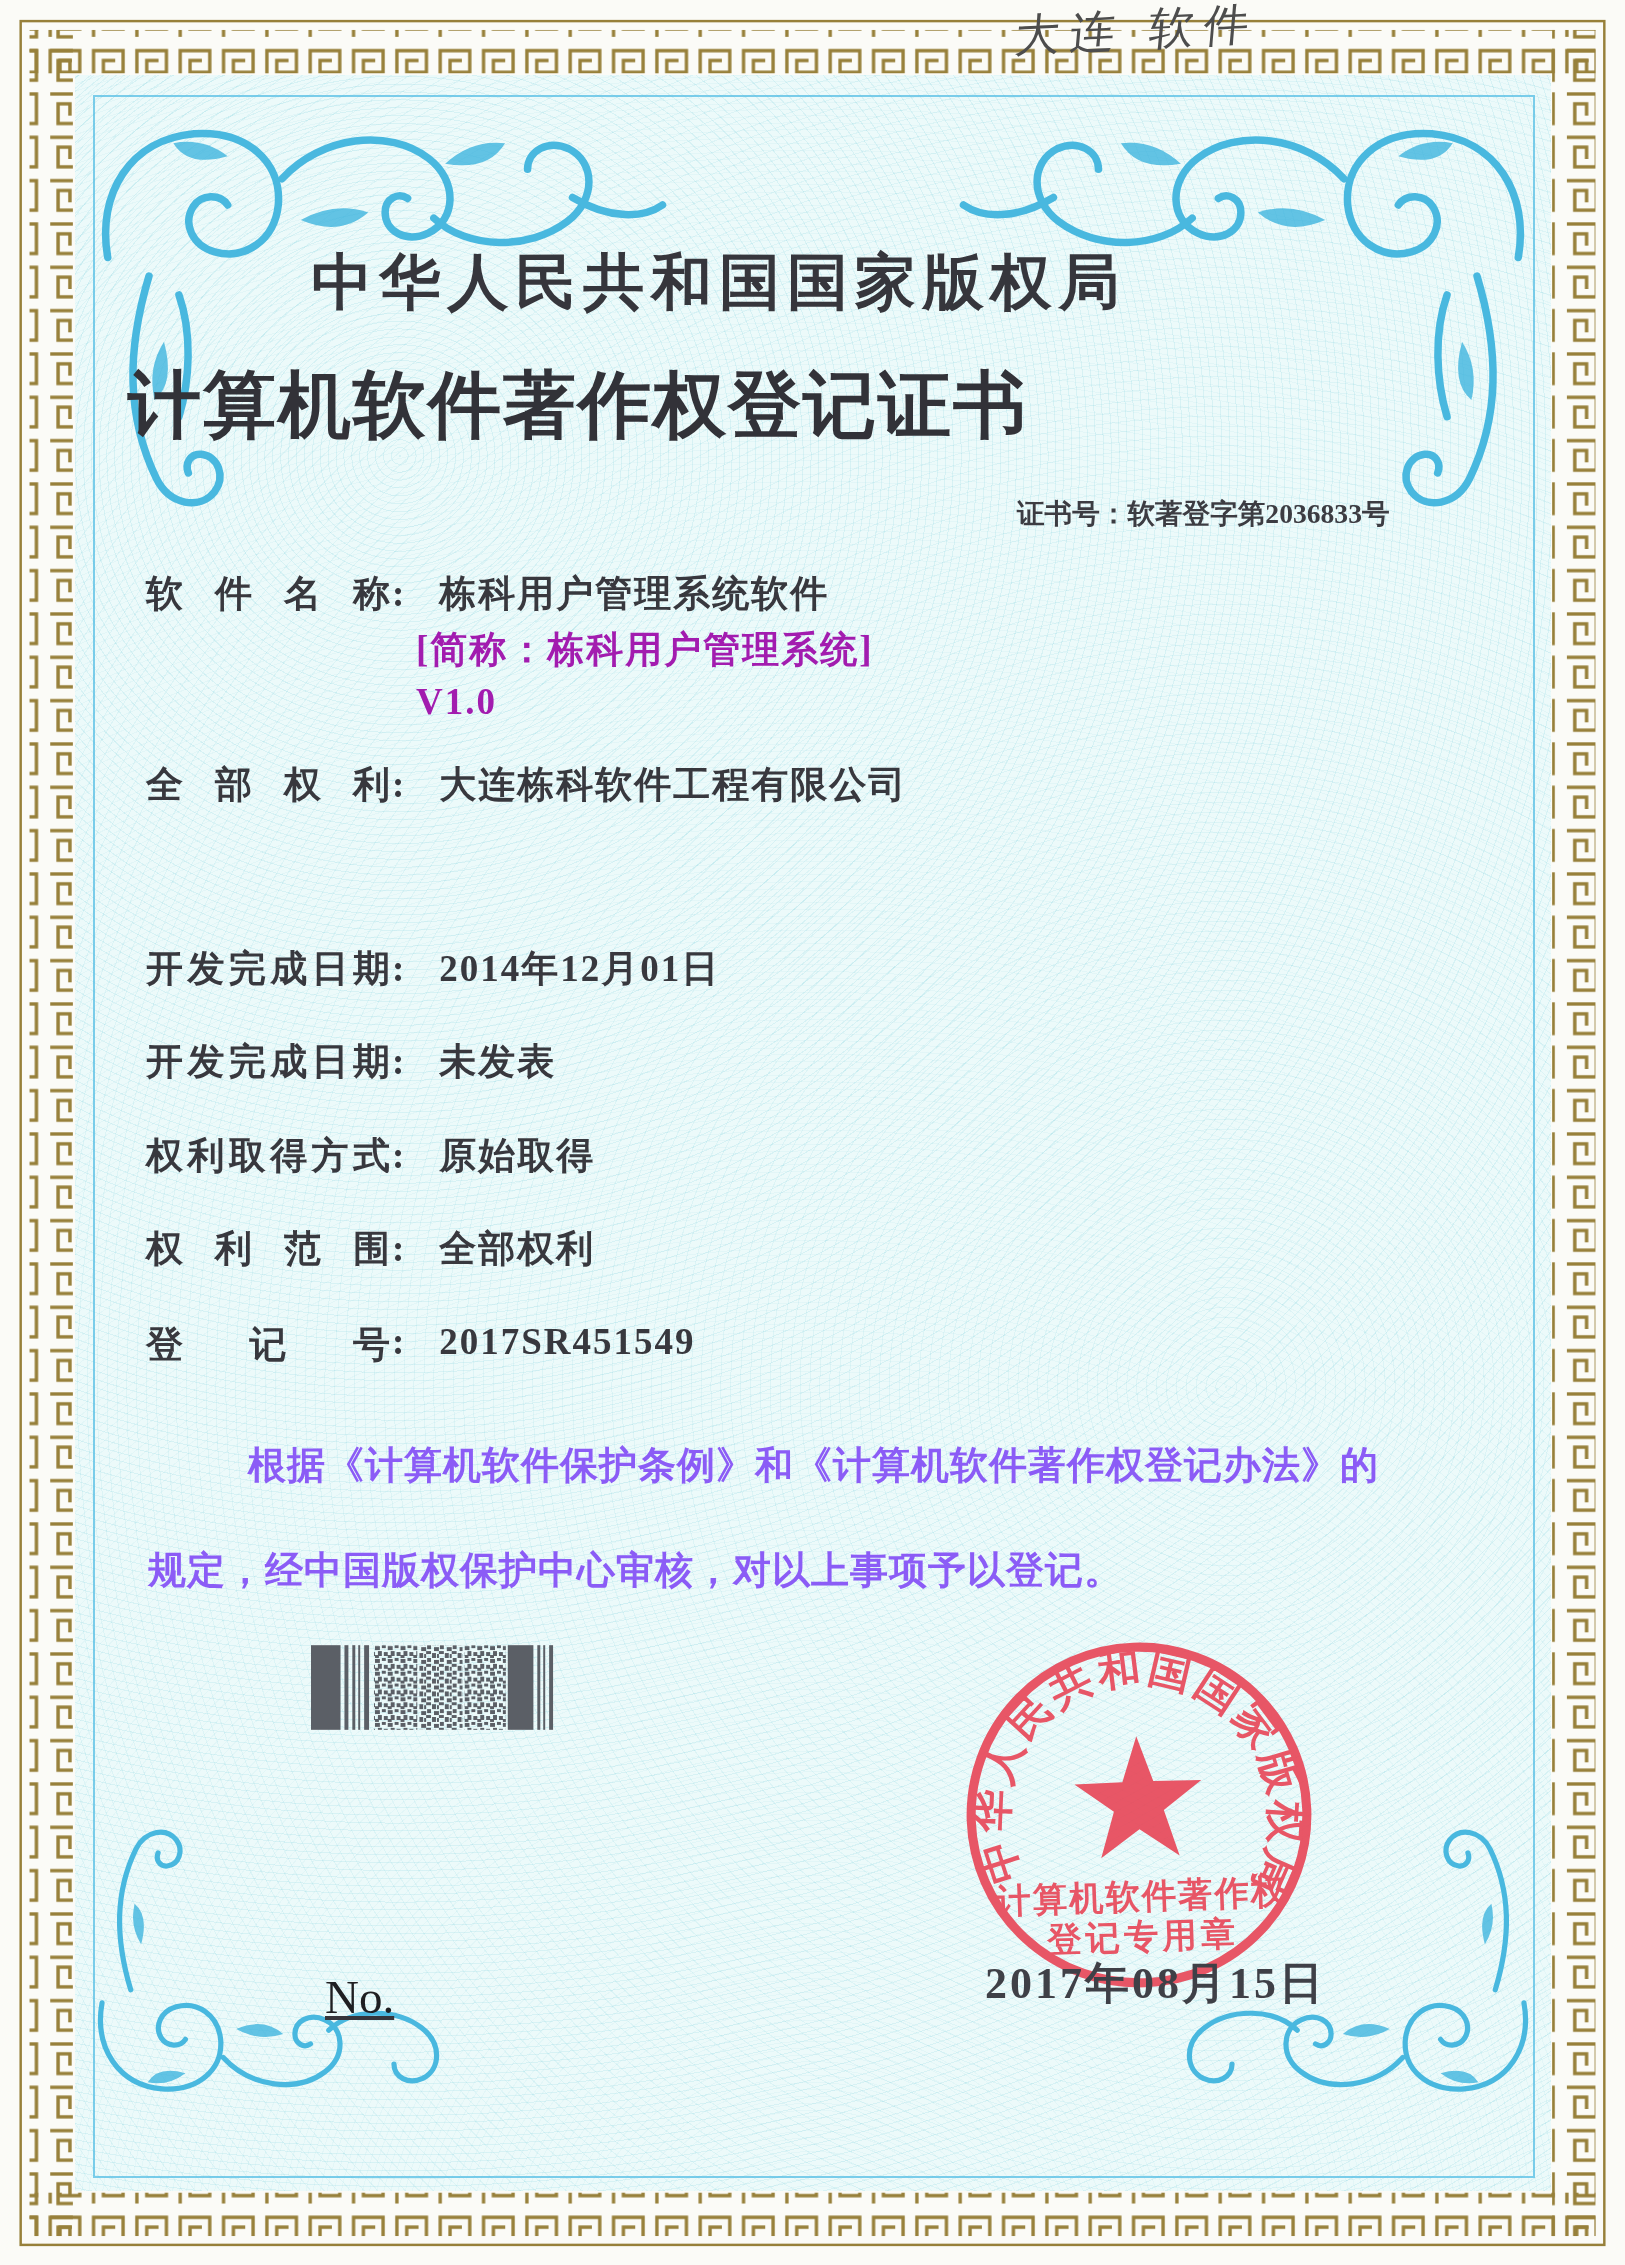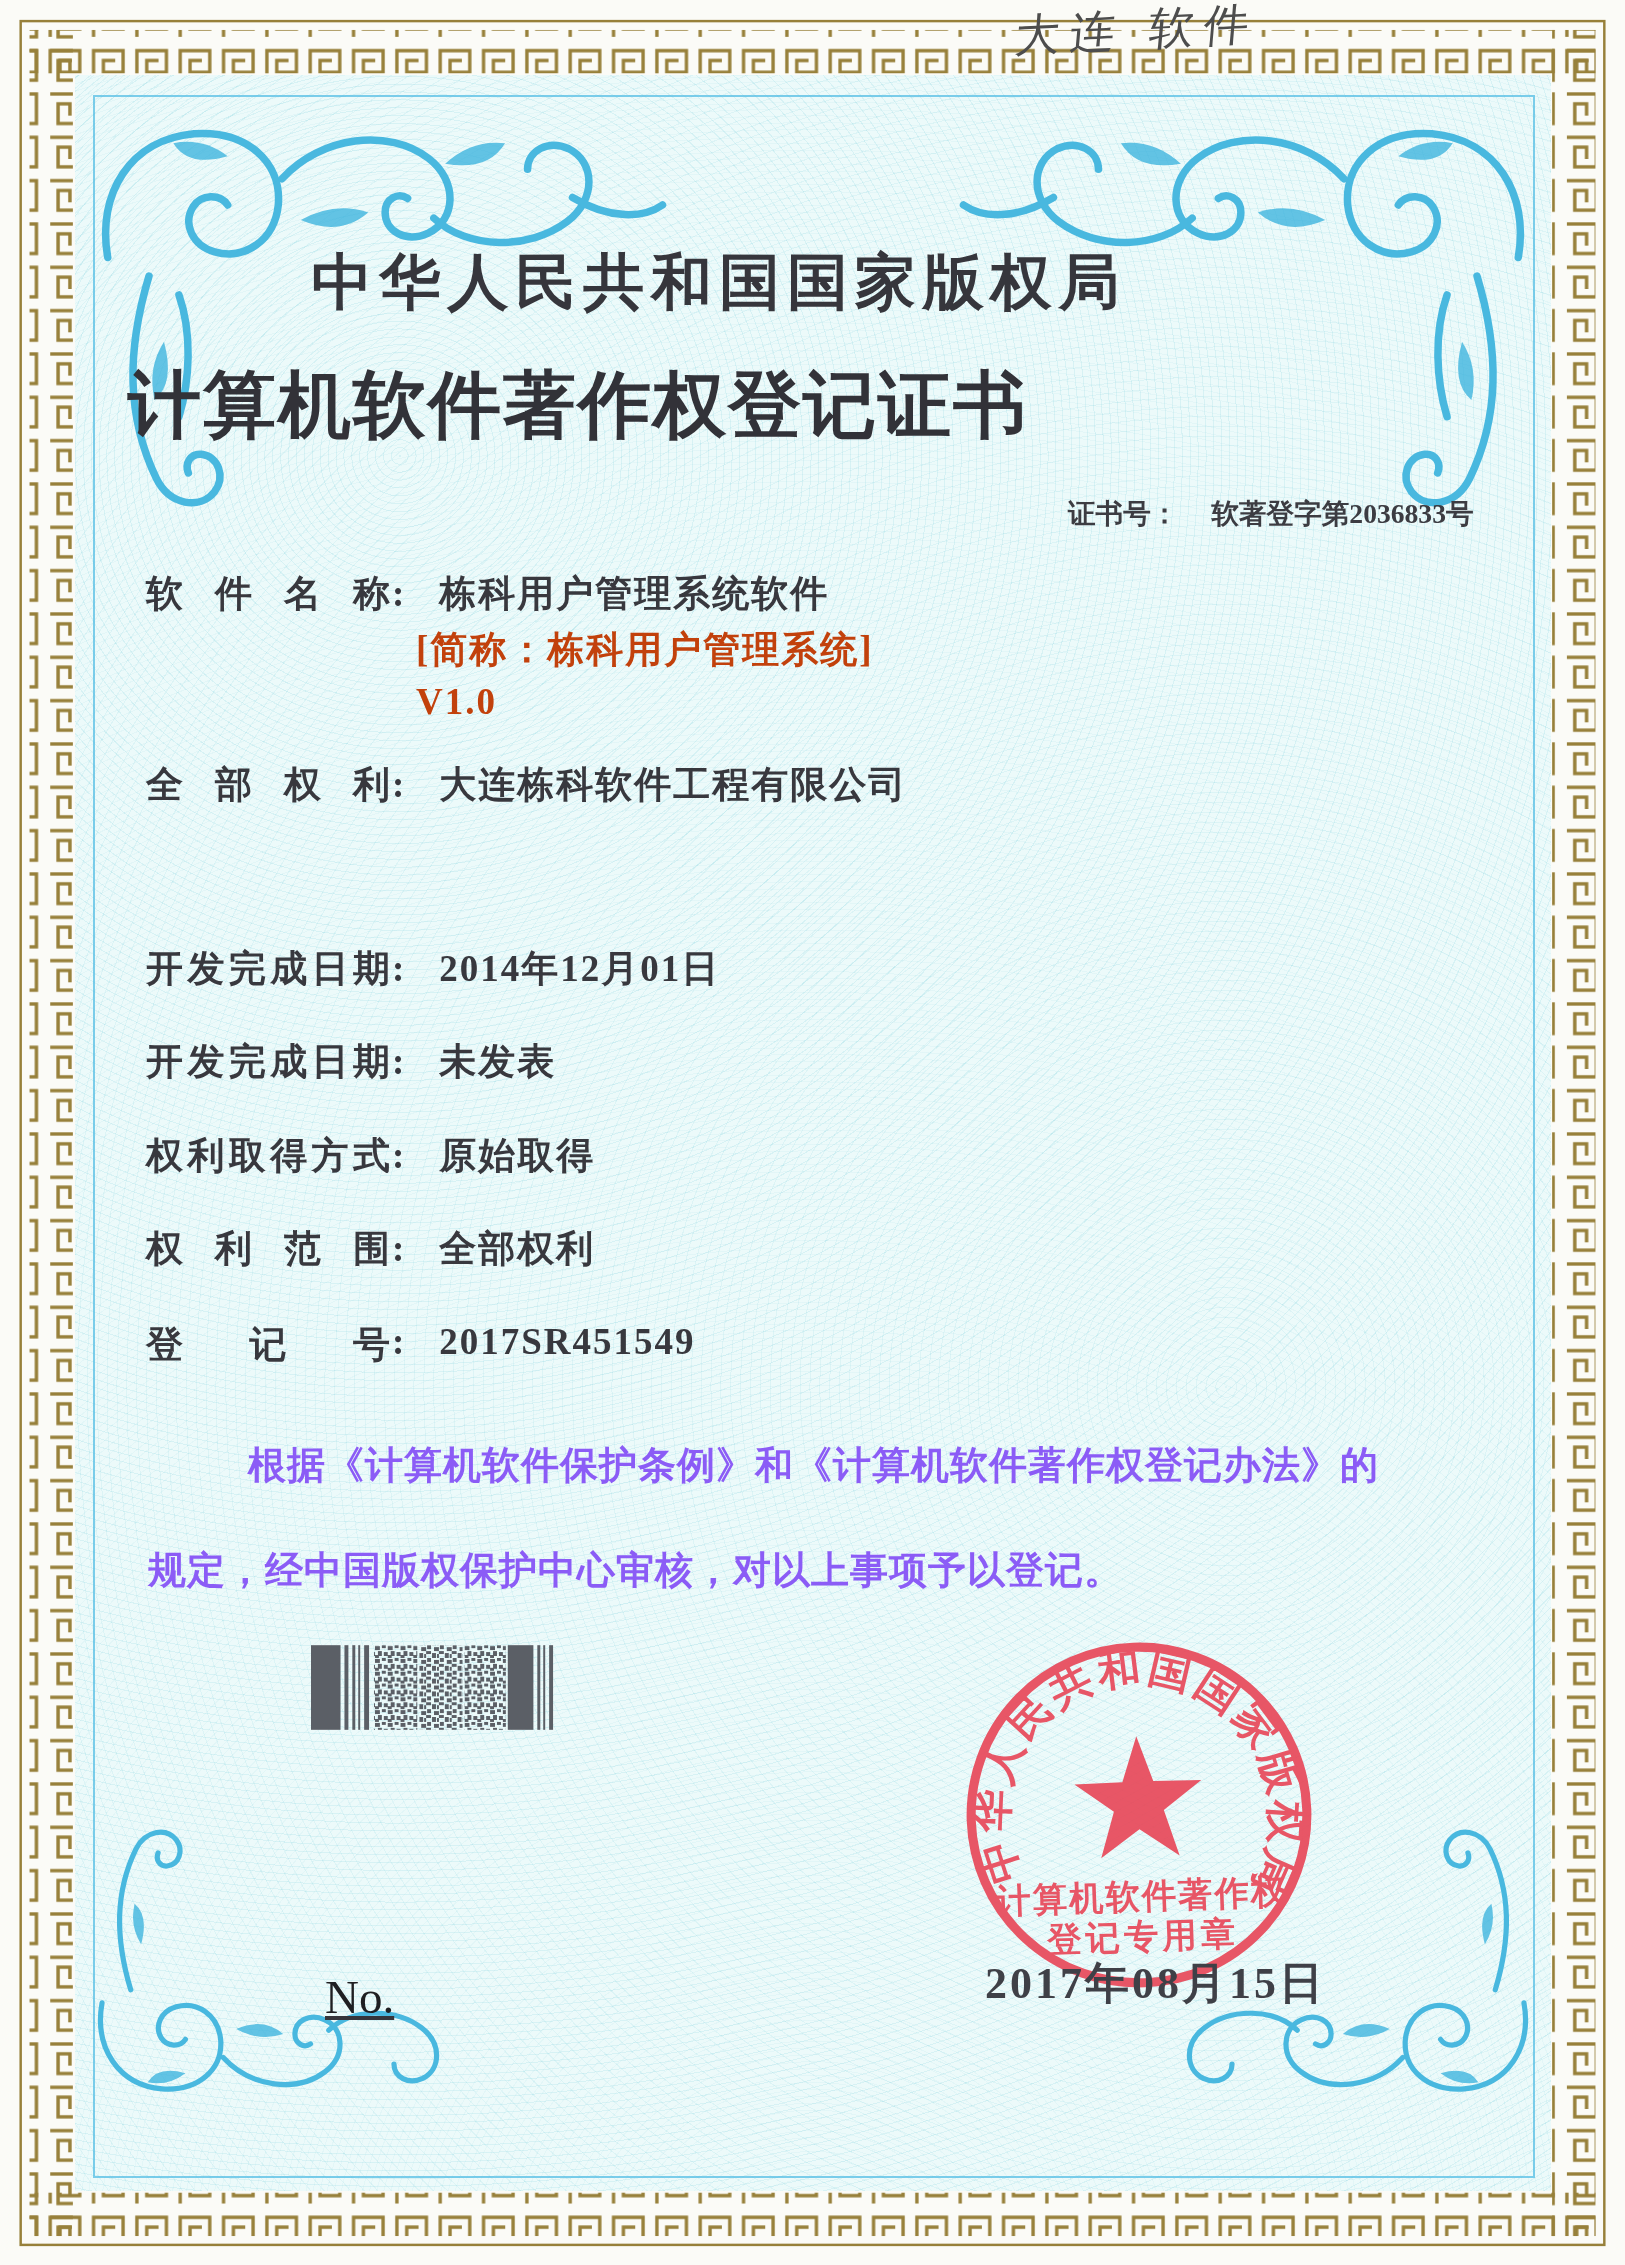--- a/index.html
+++ b/index.html
@@ -35,33 +35,33 @@
   }
   .authority{
     position:absolute;left:138px;top:242px;width:1162px;text-align:center;
     font-size:61px;font-weight:bold;letter-spacing:6.9px;color:#36363c;white-space:nowrap;
   }
   .cert-title{
     position:absolute;left:128px;top:357px;width:1231px;text-align:left;
     font-size:73px;font-weight:bold;letter-spacing:2px;color:#323238;white-space:nowrap;
   }
   .certno{
-    position:absolute;left:1068px;top:495px;display:flex;gap:33px;
+    position:absolute;left:1017px;top:495px;display:flex;
     font-size:27.6px;font-weight:600;color:#3c3c42;white-space:nowrap;
   }
   .field{
     position:absolute;left:146px;font-size:37px;font-weight:600;color:#38383e;white-space:nowrap;
   }
   .flabel{
     display:inline-block;width:244px;text-align:justify;text-align-last:justify;vertical-align:top;
   }
   .fcolon{margin-left:2px;}
   .fvalue{margin-left:25.6px;letter-spacing:2px;margin-top:12px;}
   .fextra{
-    position:absolute;left:416px;font-size:37px;font-weight:600;color:#c2410c;white-space:nowrap;letter-spacing:2px;
+    position:absolute;left:416px;font-size:37px;font-weight:600;color:#a21caf;white-space:nowrap;letter-spacing:2px;
   }
   .stmt{
     position:absolute;font-size:38px;font-weight:600;color:#8b5cf6;letter-spacing:1px;white-space:nowrap;text-align:center;
   }
   .barcode{position:absolute;left:311px;top:1645px;}
   .seal{position:absolute;left:957px;top:1633px;opacity:.92;transform:rotate(-2deg);}
   .issue-date{
     position:absolute;left:985px;top:1954px;font-size:44px;font-weight:700;
     color:#3f4047;letter-spacing:3px;white-space:nowrap;z-index:5;
   }

